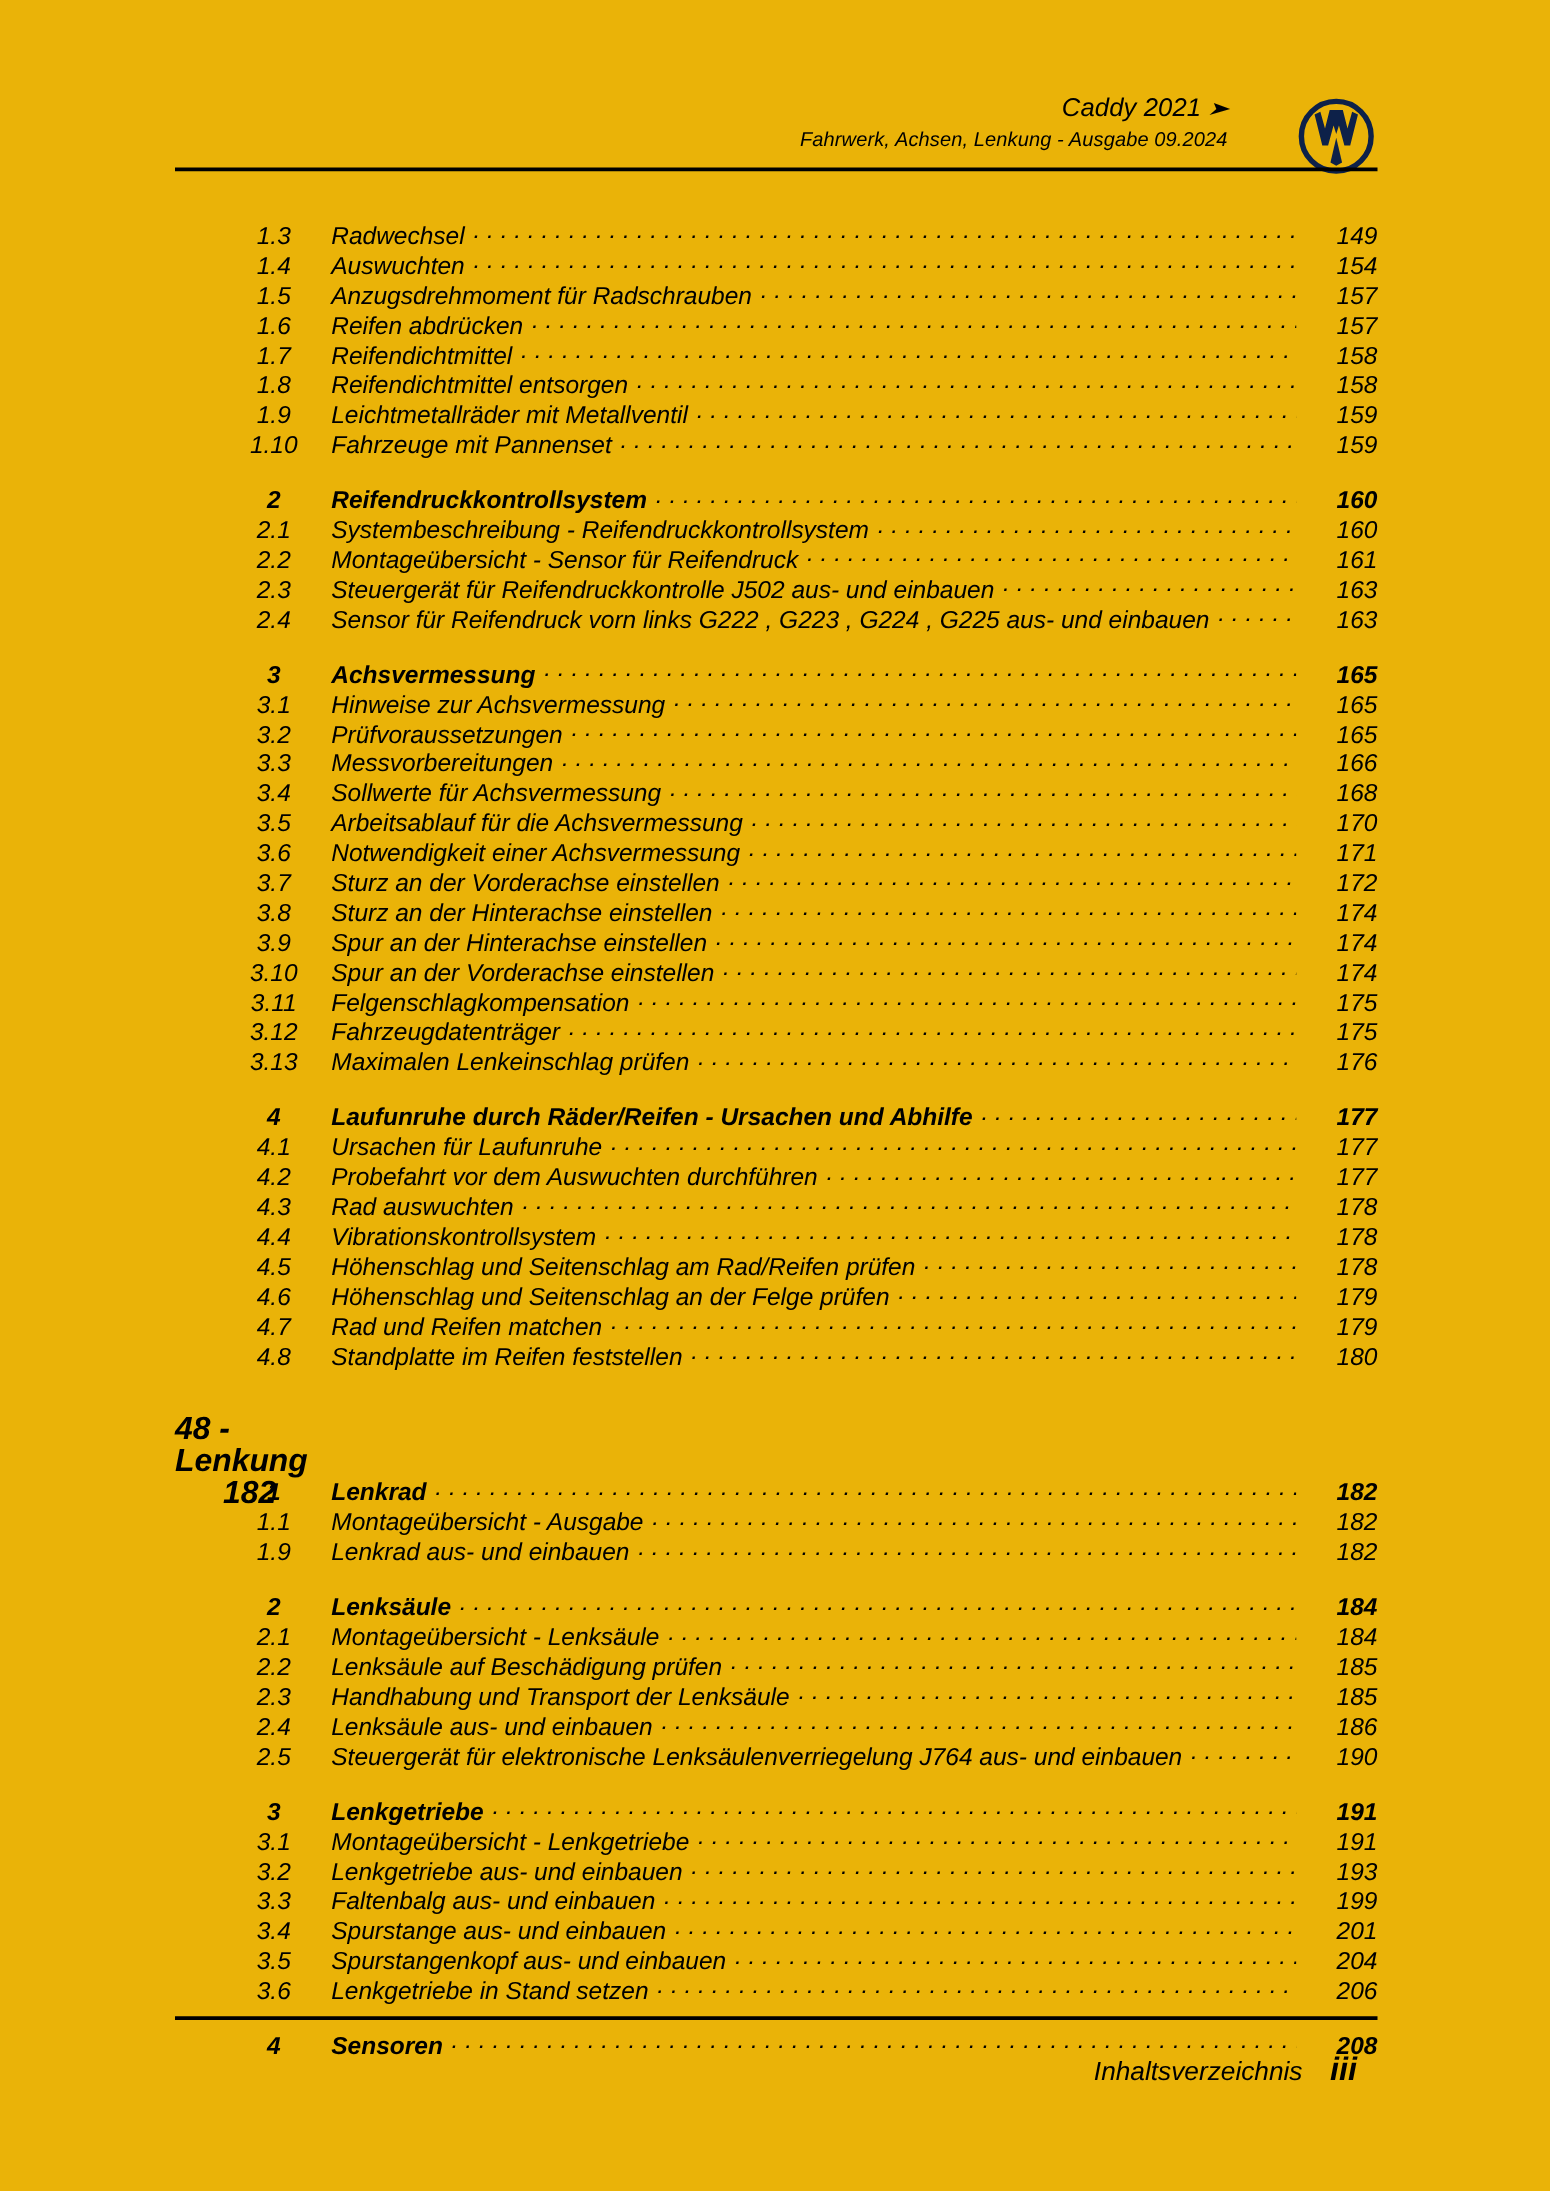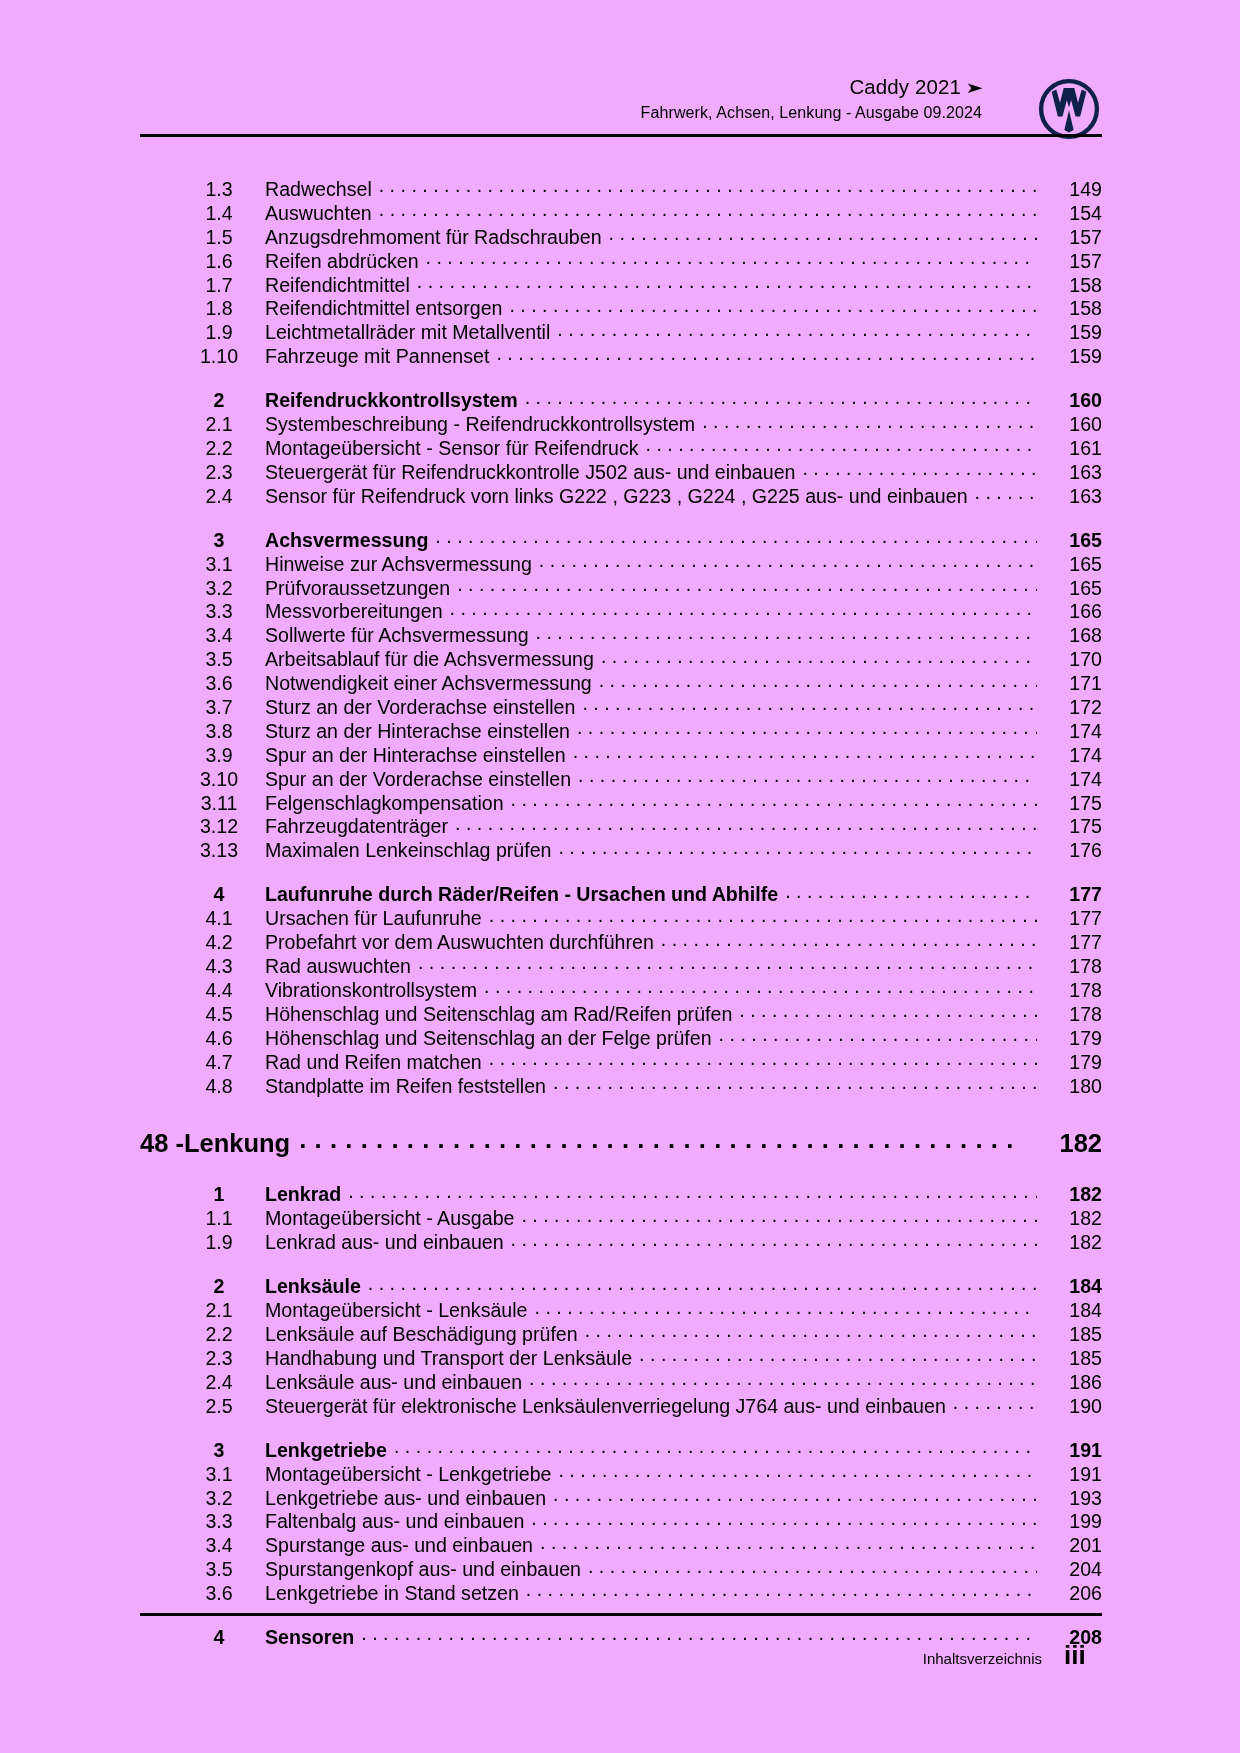--- a/index.html
+++ b/index.html
@@ -8,23 +8,24 @@
     background: #ffffff;
   }
   body {
     font-family: "Liberation Sans", sans-serif;
     color: #000000;
   }
   .page {
     position: relative;
     width: 1240px;
     height: 1753px;
-    background: #f0abfc;
+    background: #eab308;
     box-sizing: border-box;
     overflow: hidden;
+    font-style: italic;
   }
 
   
   .header {
     position: absolute;
     top: 72px;
     left: 140px;
     right: 140px;
     height: 86px;
   }
@@ -151,20 +152,21 @@
 
   
   .indent {
     padding-left: 33px;
   }
   .gap-before {
     margin-top: 20px;
   }
   .gap-chapter {
     margin-top: 31px;
+    flex-direction: column;
   }
 
   
   .footer-rule {
     position: absolute;
     bottom: 137px;
     left: 140px;
     right: 138px;
     height: 0;
     border-top: 3.2px solid #000;
@@ -172,21 +174,21 @@
   .footer {
     position: absolute;
     bottom: 82px;
     left: 140px;
     right: 138px;
     display: flex;
     align-items: baseline;
     justify-content: flex-end;
   }
   .footer-label {
-    font-size: 15px;
+    font-size: 21px;
     padding-right: 22px;
   }
   .footer-page {
     font-size: 26px;
     font-weight: bold;
     min-width: 38px;
     text-align: left;
   }
 </style>
 </head>

